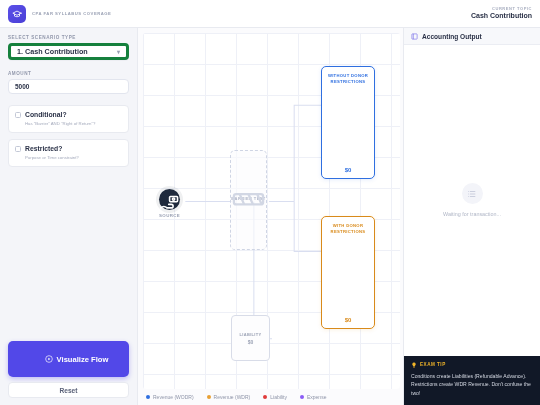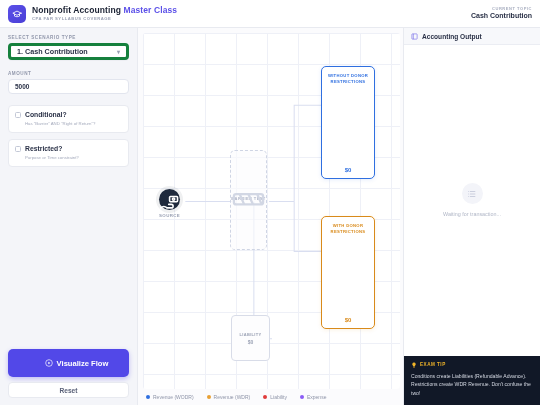--- a/index.html
+++ b/index.html
@@ -69,21 +69,21 @@
   }
   .check-row { display: flex; align-items: center; gap: 4px; }
   .checkbox {
     width: 6px; height: 6px; border: 1px solid #c3c8d6;
     border-radius: 1.5px; background: #fff; flex: 0 0 6px;
   }
   .check-title { font-size: 6.8px; font-weight: bold; color: #2a3147; }
   .check-sub { font-size: 4.3px; color: #a3a9bb; margin-top: 3px; padding-left: 10px; }
   .spacer { flex: 1; }
   .btn-primary {
-    height: 28px; background: #5248e8; border-radius: 5px;
+    height: 36px; background: #5248e8; border-radius: 5px;
     display: flex; align-items: center; justify-content: center; gap: 4px;
     color: #fff; font-size: 7.6px; font-weight: bold;
     box-shadow: 0 2px 5px rgba(82,72,232,.32);
     padding-left: 16px;
   }
   .btn-secondary {
     height: 16px; background: #fff; border: 1px solid #e8eaf0;
     border-radius: 4px; display: flex; align-items: center; justify-content: center;
     color: #5a6178; font-size: 6.6px; font-weight: bold; margin-top: 5px;
   }
@@ -187,24 +187,20 @@
 
   <div class="header">
     <div class="brand">
       <div class="logo">
         <svg width="10" height="10" viewBox="0 0 24 24" fill="none" stroke="#fff" stroke-width="2" stroke-linecap="round" stroke-linejoin="round">
           <path d="M22 10L12 5 2 10l10 5 10-5z"></path>
             <path d="M6 12v5c3 2 9 2 12 0v-5"></path>
         </svg>
       </div>
       <div class="brand-text">
-        <div class="brand-title">
-          <span>Nonprofit Accounting</span>
-          <span class="accent">Master Class</span>
-        </div>
         <div class="brand-sub">CPA FAR SYLLABUS COVERAGE</div>
       </div>
     </div>
     <div class="header-right">
       <div class="hr-label">CURRENT TOPIC</div>
       <div class="hr-value">Cash Contribution</div>
     </div>
   </div>
 
   <div class="body">

